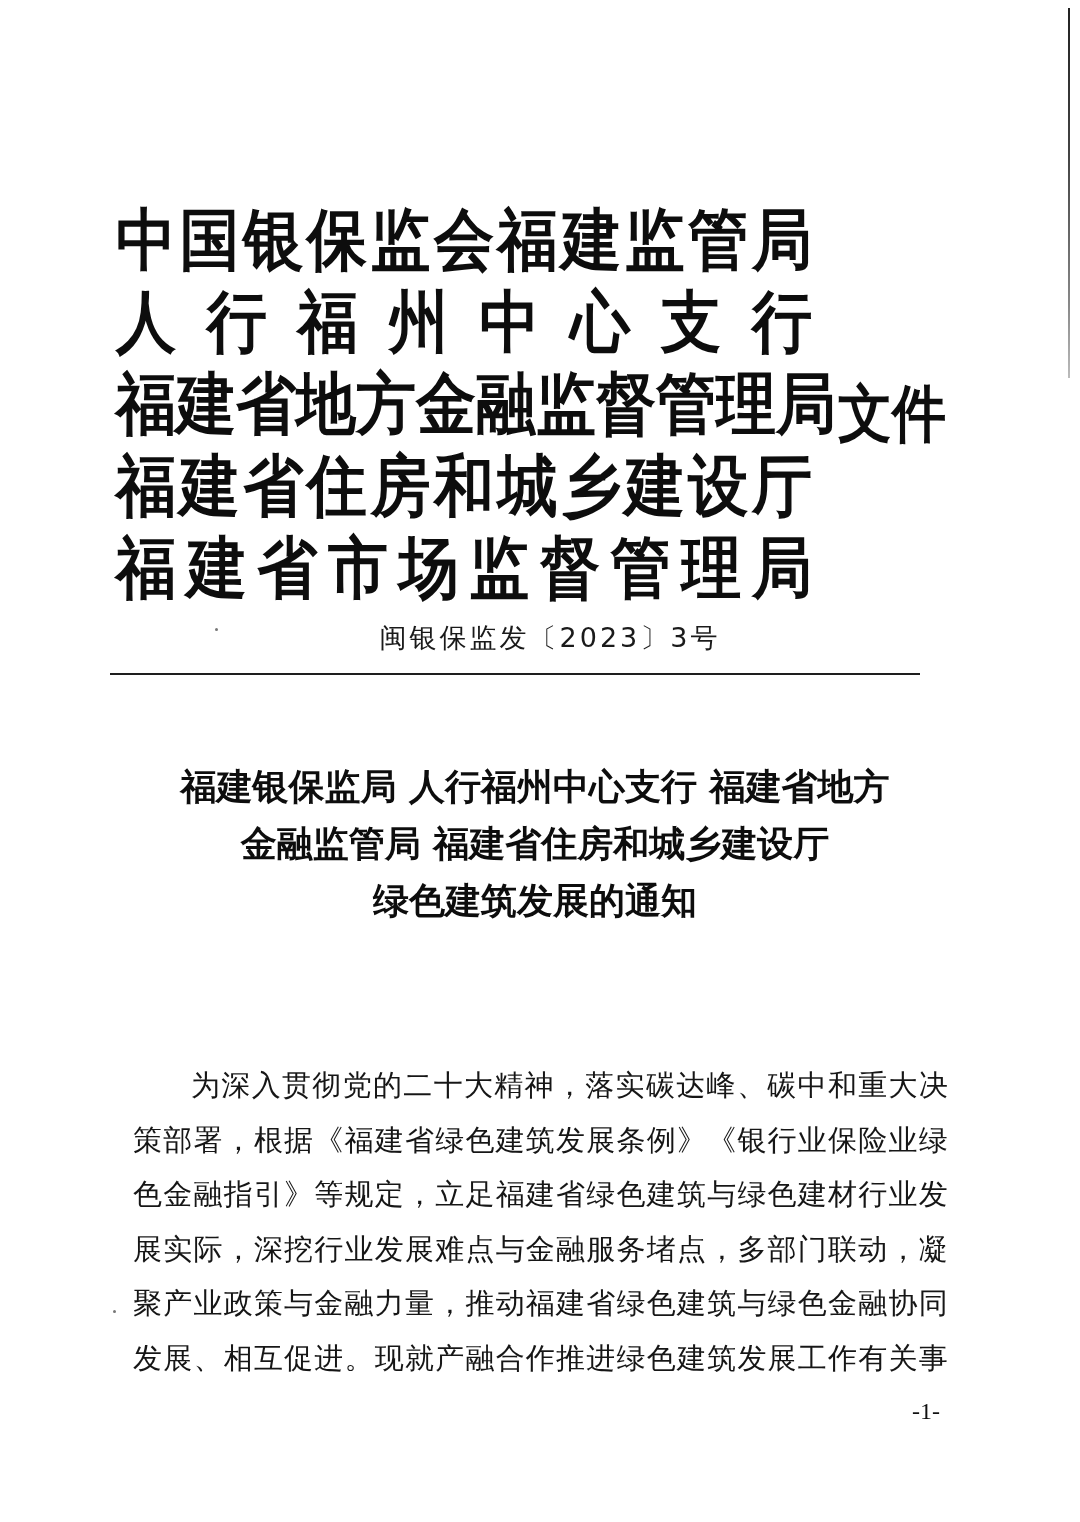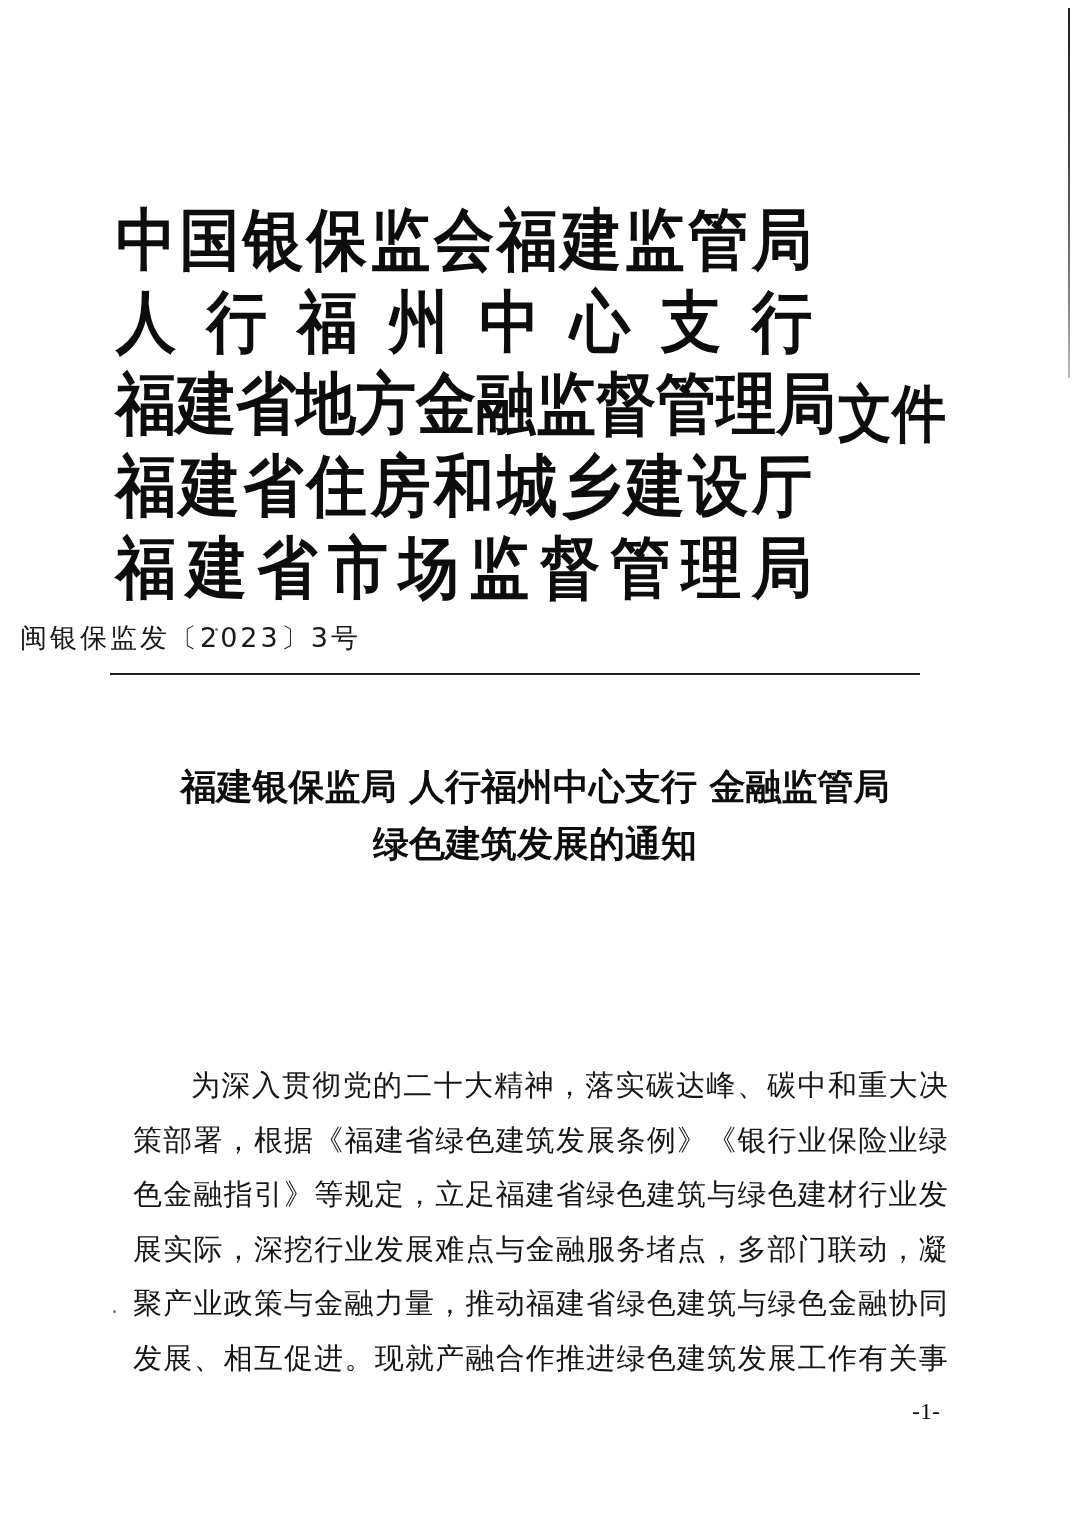--- a/index.html
+++ b/index.html
@@ -61,21 +61,21 @@
       font-size: 54px;
       letter-spacing: 0px;
       color: #0d0d0d;
       transform: scaleY(1.15);
     }
     .doc-number {
       position: absolute;
       left: 0;
       width: 1080px;
       top: 620px;
-      text-align: left;
+      text-align: center;
       font-family: "DejaVu Sans", sans-serif;
       font-size: 27px;
       letter-spacing: 3px;
       color: #1a1a1a;
       padding-left: 20px;
       box-sizing: border-box;
     }
     .divider {
       position: absolute;
       left: 110px;
@@ -204,21 +204,22 @@
       </div>
   </div>
 
   <div class="doc-word">文件</div>
 
   <div class="doc-number">闽银保监发〔2023〕3号</div>
 
   <div class="divider"></div>
 
   <div class="title">
-    <div>福建银保监局 人行福州中心支行 金融监管局</div>
+    <div>福建银保监局 人行福州中心支行 福建省地方</div>
+    <div>金融监管局 福建省住房和城乡建设厅</div>
     <div>绿色建筑发展的通知</div>
   </div>
 
   <div class="body-text">
     <div class="line first">
         <span>为</span>
         <span>深</span>
         <span>入</span>
         <span>贯</span>
         <span>彻</span>

